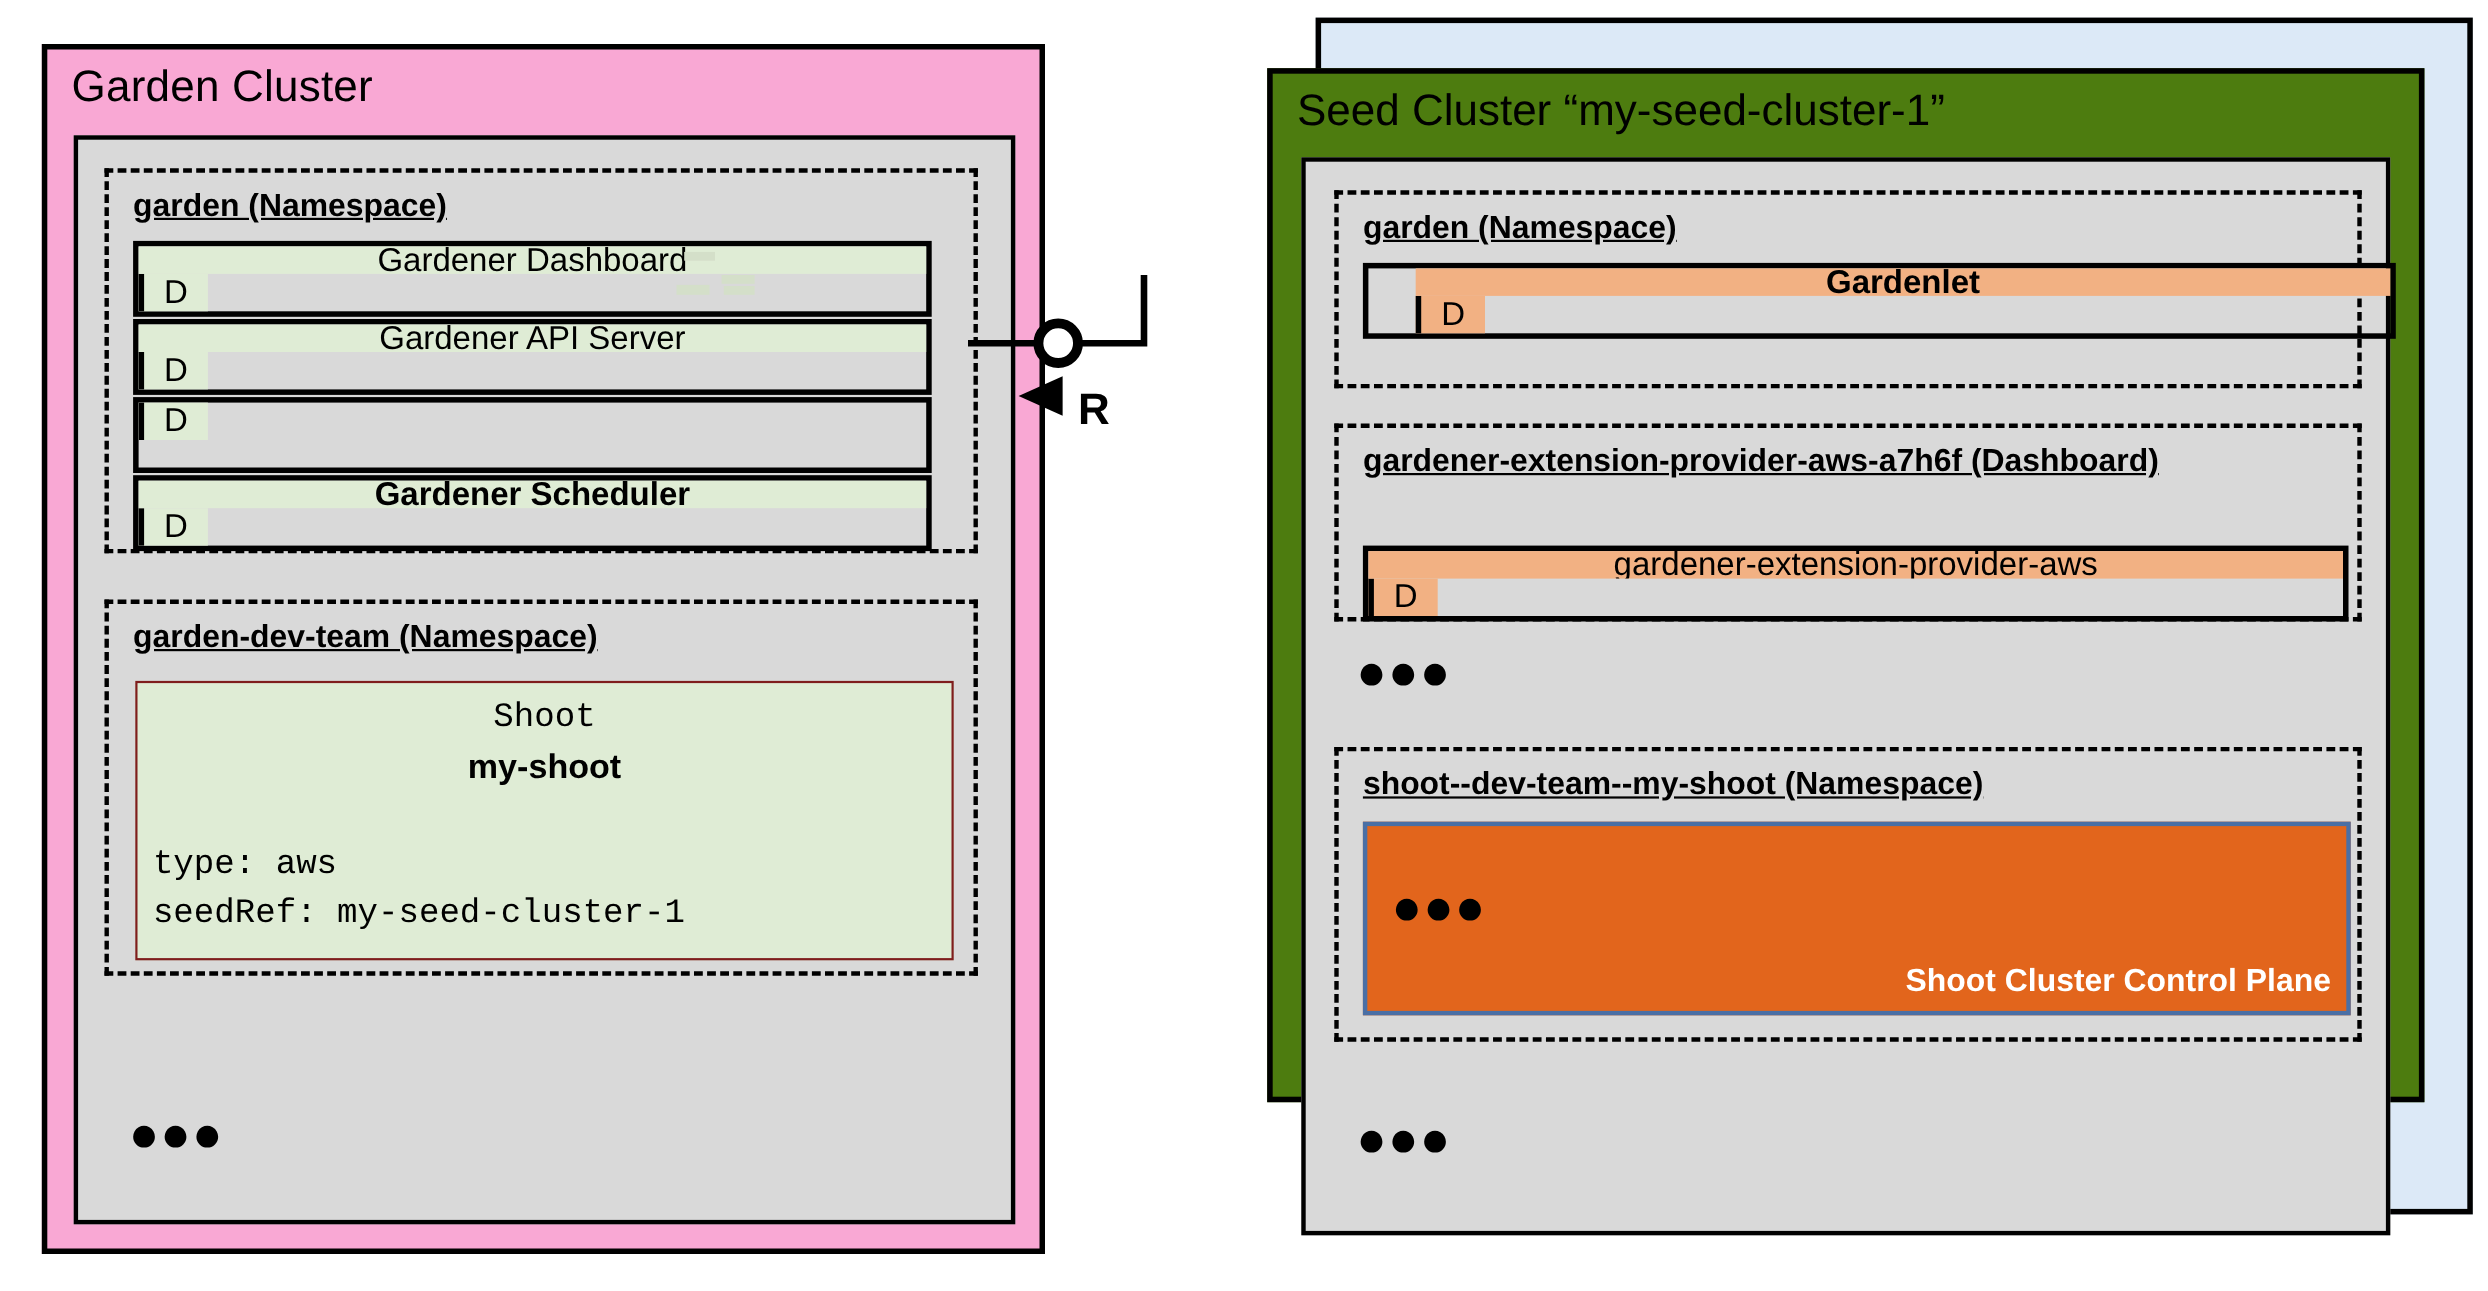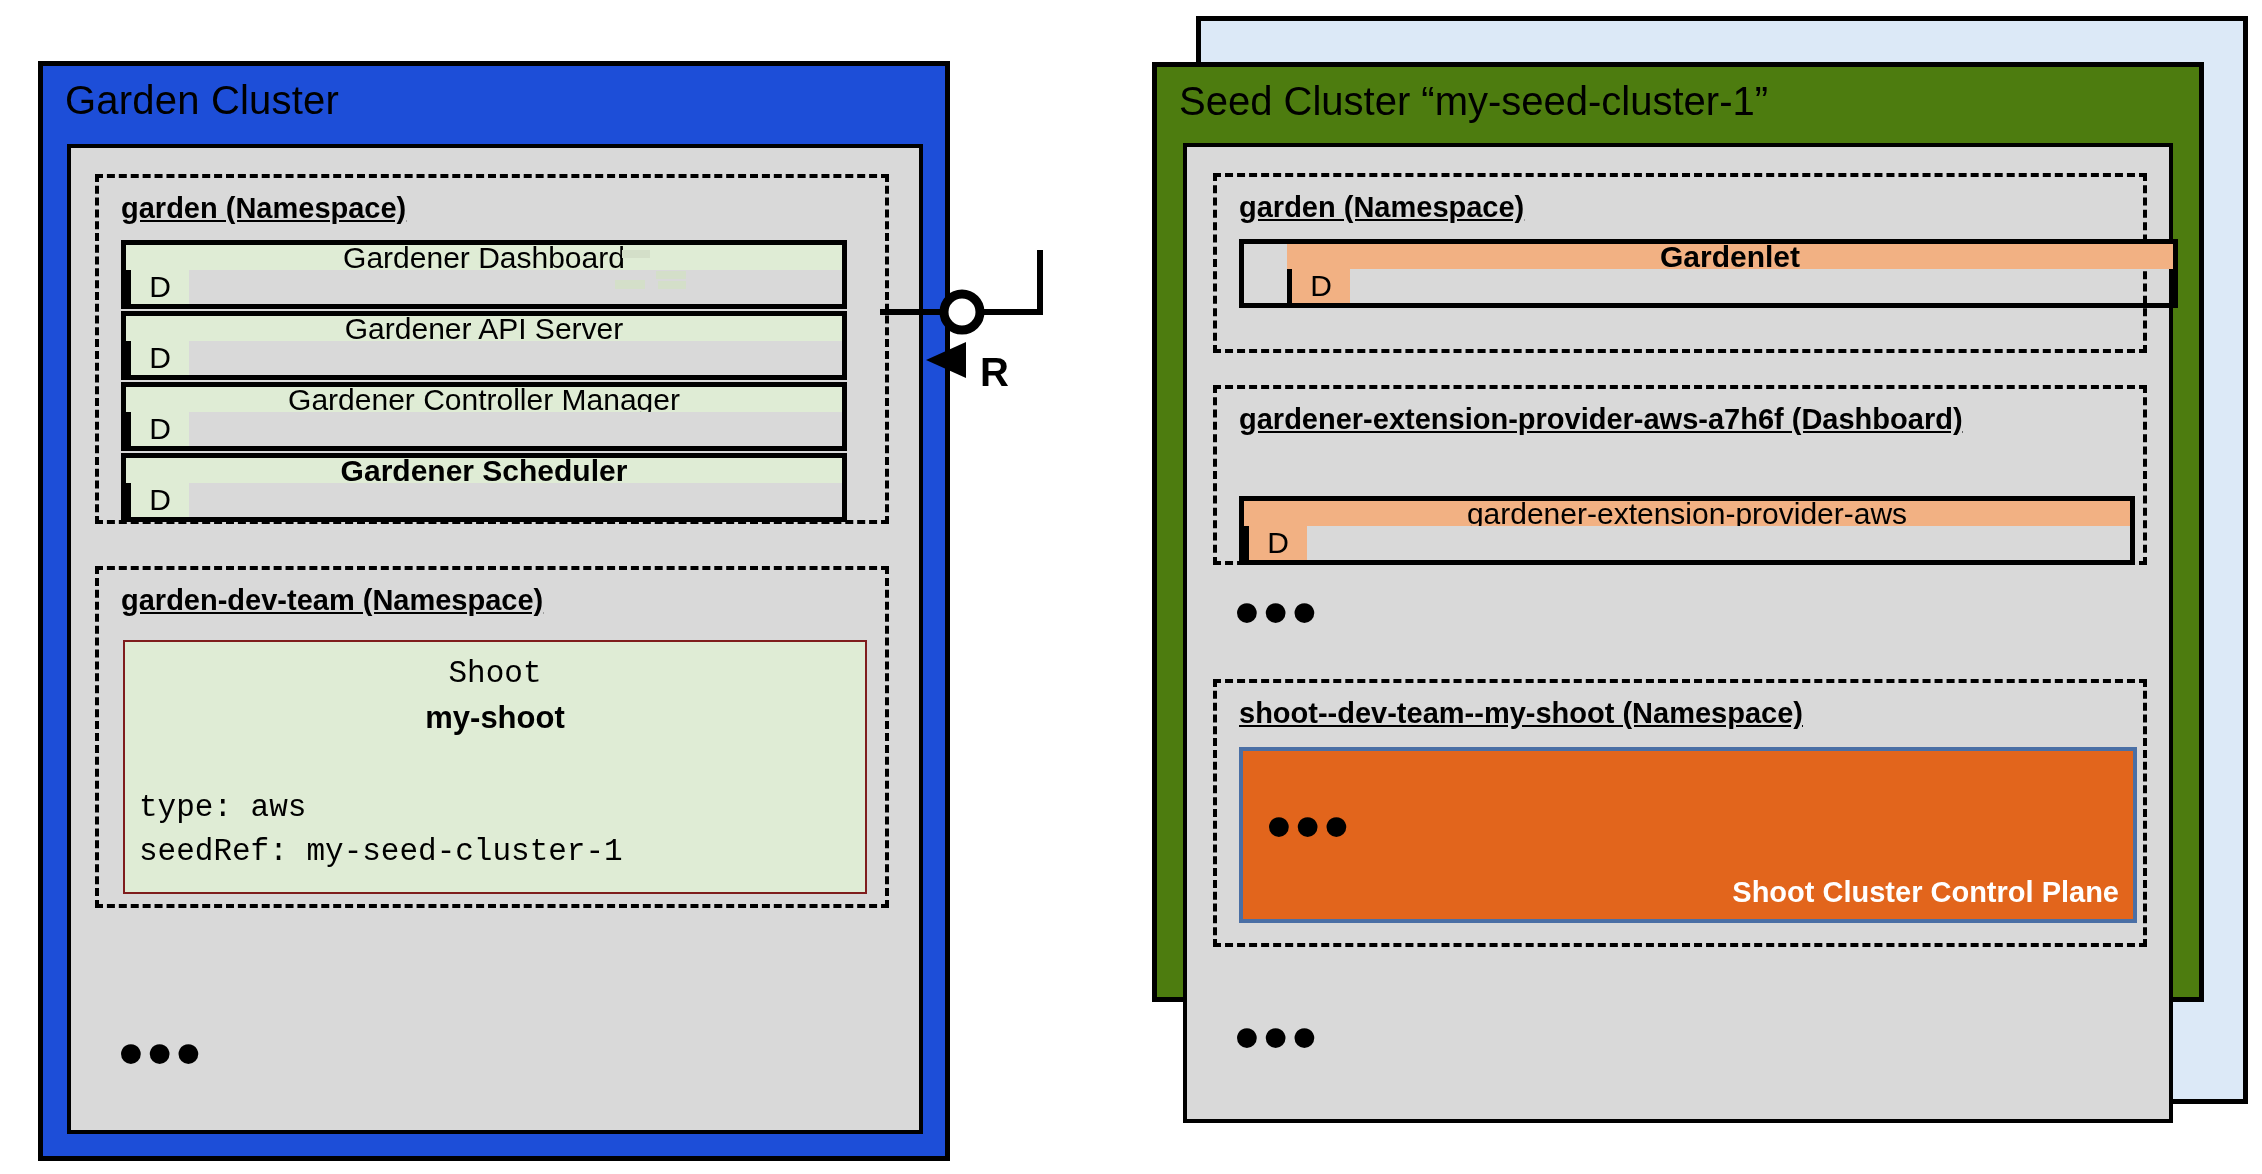--- a/index.html
+++ b/index.html
@@ -5,22 +5,22 @@
   html,body{margin:0;padding:0;background:#ffffff;}
   body{
     width:2262px;height:1174px;position:relative;overflow:hidden;
     font-family:"Liberation Sans",sans-serif;
     -webkit-font-smoothing:antialiased;
   }
   .abs{position:absolute;box-sizing:border-box;}
 
   
   #garden-cluster{
-    left:38px;top:61px;width:912px;height:1100px;
-    background:#1d4ed8;border:5px solid #000;
+    left:38px;top:40px;width:912px;height:1100px;
+    background:#f9a8d4;border:5px solid #000;
   }
   #garden-cluster-title{
     position:absolute;left:22px;top:12px;
     font-size:40px;color:#000;letter-spacing:.2px;white-space:nowrap;
   }
   #garden-inner{
     left:24px;top:78px;width:856px;height:990px;
     background:#d9d9d9;border:4px solid #000;
   }
 
@@ -137,21 +137,20 @@
         <div class="artifact" style="left:494px;top:40px;width:30px;height:9px;"></div>
         <div class="artifact" style="left:537px;top:41px;width:28px;height:8px;"></div>
       </div>
 
       <div class="comp green" style="left:22px;top:133px;width:716px;">
         <div class="body">Gardener API Server</div>
         <div class="dbadge">D</div>
       </div>
 
       <div class="comp green" style="left:22px;top:204px;width:716px;">
-        <div class="body">Gardener Controller Manager</div>
         <div class="dbadge">D</div>
       </div>
 
       <div class="comp green" style="left:22px;top:275px;width:716px;">
         <div class="body bold">Gardener Scheduler</div>
         <div class="dbadge">D</div>
       </div>
     </div>
 
     <div class="abs ns" style="left:24px;top:418px;width:794px;height:342px;">

